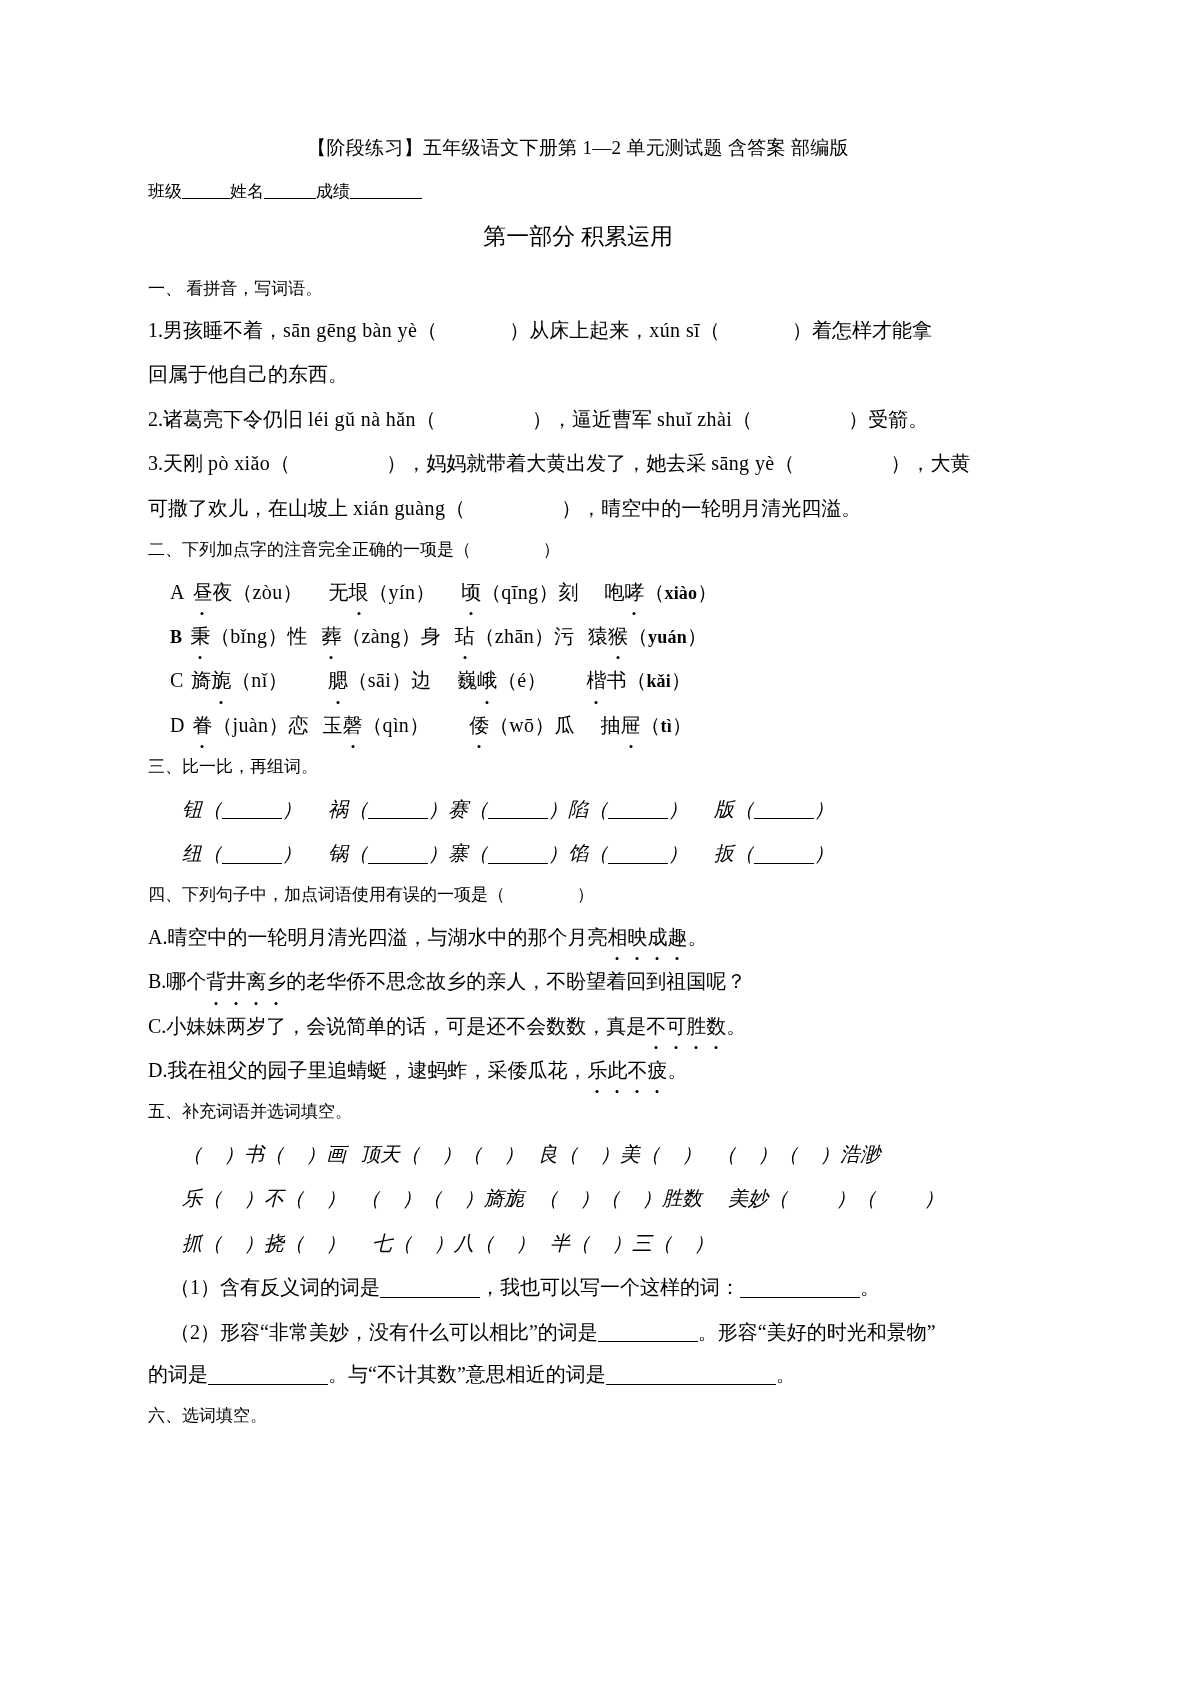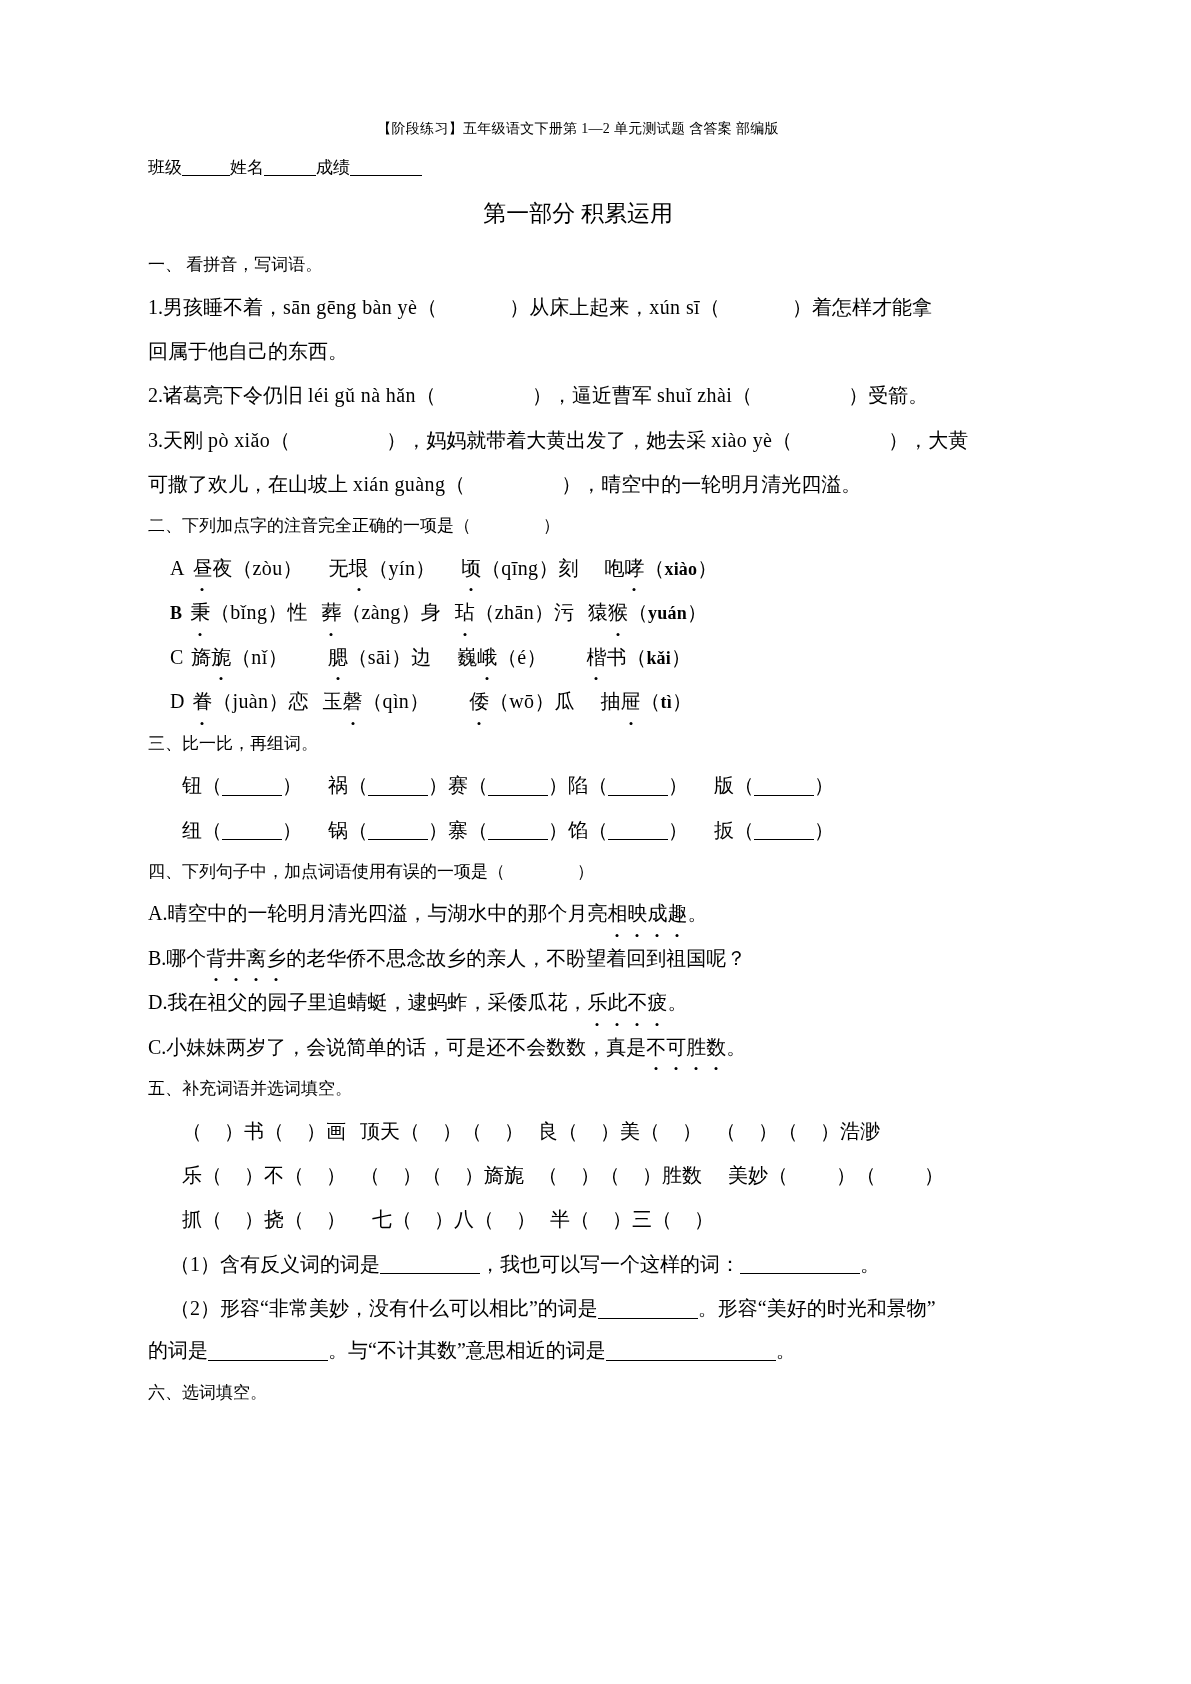--- a/index.html
+++ b/index.html
@@ -26,24 +26,24 @@
   .content {
     position: absolute;
     left: 148px;
     top: 118px;
     width: 860px;
   }
 
   
   .doc-title {
     text-align: center;
-    font-size: 14px;
+    font-size: 19px;
     line-height: 1.5;
     letter-spacing: 0.3px;
-    margin: 0 0 16px 0;
+    margin: 16px 0 16px 0;
     white-space: nowrap;
   }
   .subject-line {
     text-align: left;
     font-size: 17px;
     line-height: 1.5;
     margin: 0 0 16px 0;
   }
   .part-title {
     text-align: center;
@@ -57,21 +57,21 @@
     font-size: 17px;
     line-height: 1.62;
     margin: 0 0 12px 0;
   }
   .q-line {
     font-size: 20px;
     line-height: 1.62;
     margin: 0 0 12px 0;
   }
   .q-line.tight { margin-bottom: 10px; }
-  .indent1 { padding-left: 34px; }
+  .indent1 { padding-left: 34px; font-style: italic; }
   .indent2 { padding-left: 22px; }
 
   
   .py {
     font-family: "Liberation Serif", "DejaVu Serif", serif;
     letter-spacing: 0.4px;
   }
   .py-b {
     font-family: Liberation Serif, serif;
     font-weight: 700;
@@ -150,21 +150,21 @@
     <div class="q-line">
       <span>1.</span><span>男孩睡不着，</span><span class="py">sān   gēng   bàn   yè</span><span class="paren-gap"><span class="gap-l"></span></span><span>从床上起来，</span><span class="py">xún   sī</span><span class="paren-gap"><span class="gap-l"></span></span><span>着怎样才能拿</span>
     </div>
     <div class="q-line">回属于他自己的东西。</div>
 
     <div class="q-line">
       <span>2.</span><span>诸葛亮下令仍旧 </span><span class="py">léi   gǔ   nà   hǎn</span><span class="paren-gap"><span class="gap-xl"></span></span><span>，逼近曹军 </span><span class="py">shuǐ   zhài</span><span class="paren-gap"><span class="gap-xl"></span></span><span>受箭。</span>
     </div>
 
     <div class="q-line">
-      <span>3.</span><span>天刚 </span><span class="py">pò   xiǎo</span><span class="paren-gap"><span class="gap-xl"></span></span><span>，妈妈就带着大黄出发了，她去采 </span><span class="py">xiào   yè</span><span class="paren-gap"><span class="gap-xl"></span></span><span>，大黄</span>
+      <span>3.</span><span>天刚 </span><span class="py">pò   xiǎo</span><span class="paren-gap"><span class="gap-xl"></span></span><span>，妈妈就带着大黄出发了，她去采 </span><span class="py">sāng   yè</span><span class="paren-gap"><span class="gap-xl"></span></span><span>，大黄</span>
     </div>
     <div class="q-line">
       <span>可撒了欢儿，在山坡上 </span><span class="py">xián   guàng</span><span class="paren-gap"><span class="gap-xl"></span></span><span>，晴空中的一轮明月清光四溢。</span>
     </div>
 
     <div class="q-head">
       <span>二、下列加点字的注音完全正确的一项是（</span><span class="gap-l"></span><span>）</span>
     </div>
 
     <div class="q-line indent2">
@@ -199,25 +199,25 @@
 
     <div class="q-line">
       <span>A.</span><span>晴空中的一轮明月清光四溢，与湖水中的那个月亮</span><span class="dotted-word"><span class="dotted">相</span><span class="dotted">映</span><span class="dotted">成</span><span class="dotted">趣</span></span><span>。</span>
     </div>
 
     <div class="q-line">
       <span>B.</span><span>哪个</span><span class="dotted-word"><span class="dotted">背</span><span class="dotted">井</span><span class="dotted">离</span><span class="dotted">乡</span></span><span>的老华侨不思念故乡的亲人，不盼望着回到祖国呢？</span>
     </div>
 
     <div class="q-line">
+      <span>C.</span><span>小妹妹两岁了，会说简单的话，可是还不会数数，真是</span><span class="dotted-word"><span class="dotted">不</span><span class="dotted">可</span><span class="dotted">胜</span><span class="dotted">数</span></span><span>。</span>
+    </div>
+
+    <div class="q-line">
       <span>D.</span><span>我在祖父的园子里追蜻蜓，逮蚂蚱，采倭瓜花，</span><span class="dotted-word"><span class="dotted">乐</span><span class="dotted">此</span><span class="dotted">不</span><span class="dotted">疲</span></span><span>。</span>
-    </div>
-
-    <div class="q-line">
-      <span>C.</span><span>小妹妹两岁了，会说简单的话，可是还不会数数，真是</span><span class="dotted-word"><span class="dotted">不</span><span class="dotted">可</span><span class="dotted">胜</span><span class="dotted">数</span></span><span>。</span>
     </div>
 
     <div class="q-head">五、补充词语并选词填空。</div>
 
     <div class="q-line indent1">
       （<span class="gap-s"></span>）<span>书</span>（<span class="gap-s"></span>）<span>画</span><span class="sp-n"></span><span>顶天</span>（<span class="gap-s"></span>）（<span class="gap-s"></span>）<span class="sp-n"></span><span>良</span>（<span class="gap-s"></span>）<span>美</span>（<span class="gap-s"></span>）<span class="sp-n"></span>（<span class="gap-s"></span>）（<span class="gap-s"></span>）<span>浩渺</span>
     </div>
 
     <div class="q-line indent1">
       <span>乐</span>（<span class="gap-s"></span>）<span>不</span>（<span class="gap-s"></span>）<span class="sp-n"></span>（<span class="gap-s"></span>）（<span class="gap-s"></span>）<span>旖旎</span><span class="sp-n"></span>（<span class="gap-s"></span>）（<span class="gap-s"></span>）<span>胜数</span><span class="sp-w"></span><span>美妙</span>（<span class="gap-m"></span>）（<span class="gap-m"></span>）

